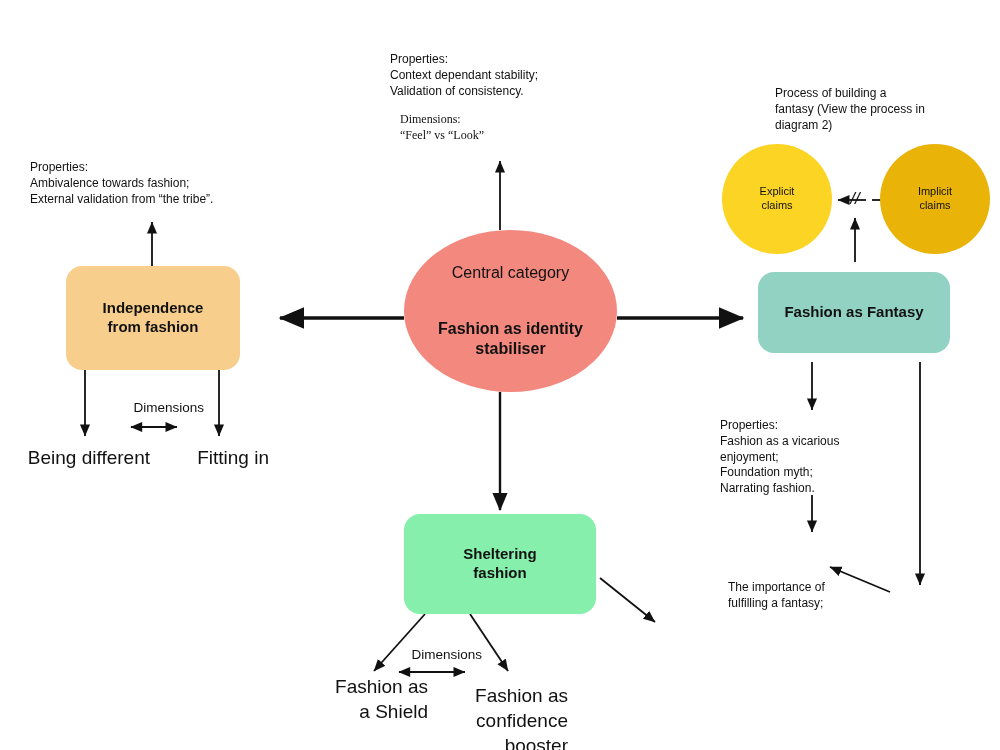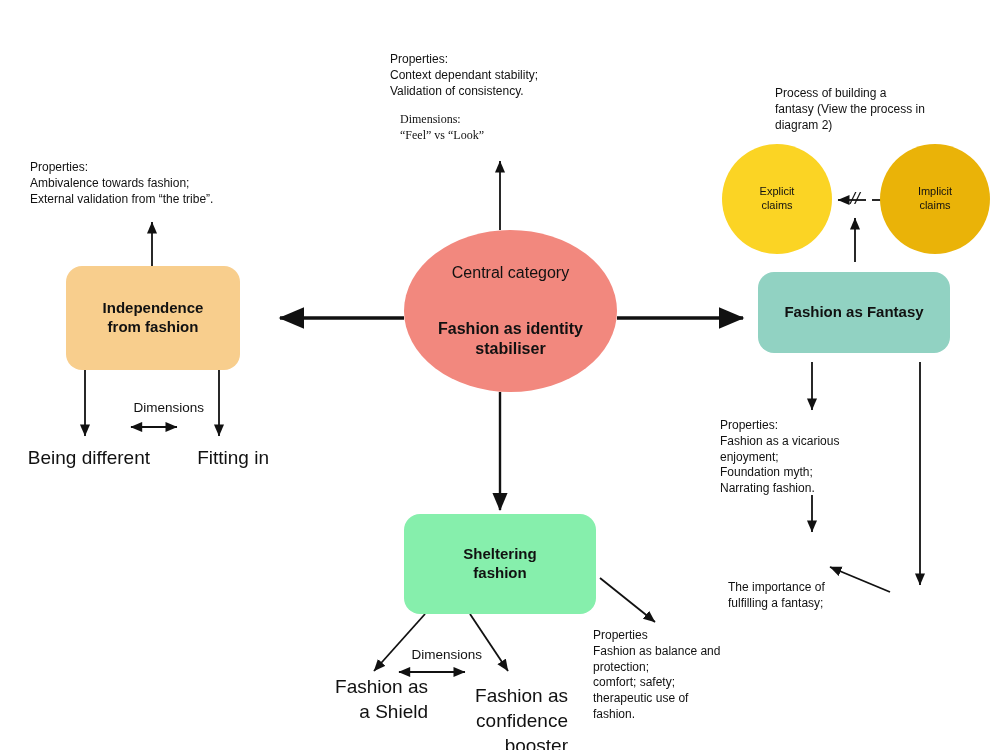--- a/index.html
+++ b/index.html
@@ -155,26 +155,20 @@
   <div class="note" style="left:720px; top:418px; width:185px;">Properties:
 Fashion as a vicarious
 enjoyment;
 Foundation myth;
 Narrating fashion.</div>
 
   <div class="note" style="left:728px; top:536px; width:170px;margin-top:44px;">The importance of
 fulfilling a fantasy;</div>
 
 
-  <div class="note" style="left:593px; top:628px; width:190px;">Properties
-Fashion as balance and
-protection;
-comfort; safety;
-therapeutic use of
-fashion.</div>
 
   <div class="dim-label" style="left:104px; top:400px; width:100px;">Dimensions</div>
 
   <div class="dim-label" style="left:382px; top:647px; width:100px;">Dimensions</div>
 
   <div class="label-sm" style="left:20px; top:445px; width:130px;">Being different</div>
 
   <div class="label-sm" style="left:169px; top:445px; width:100px;">Fitting in</div>
 
   <div class="label-sm" style="left:308px; top:674px; width:120px;">Fashion as

